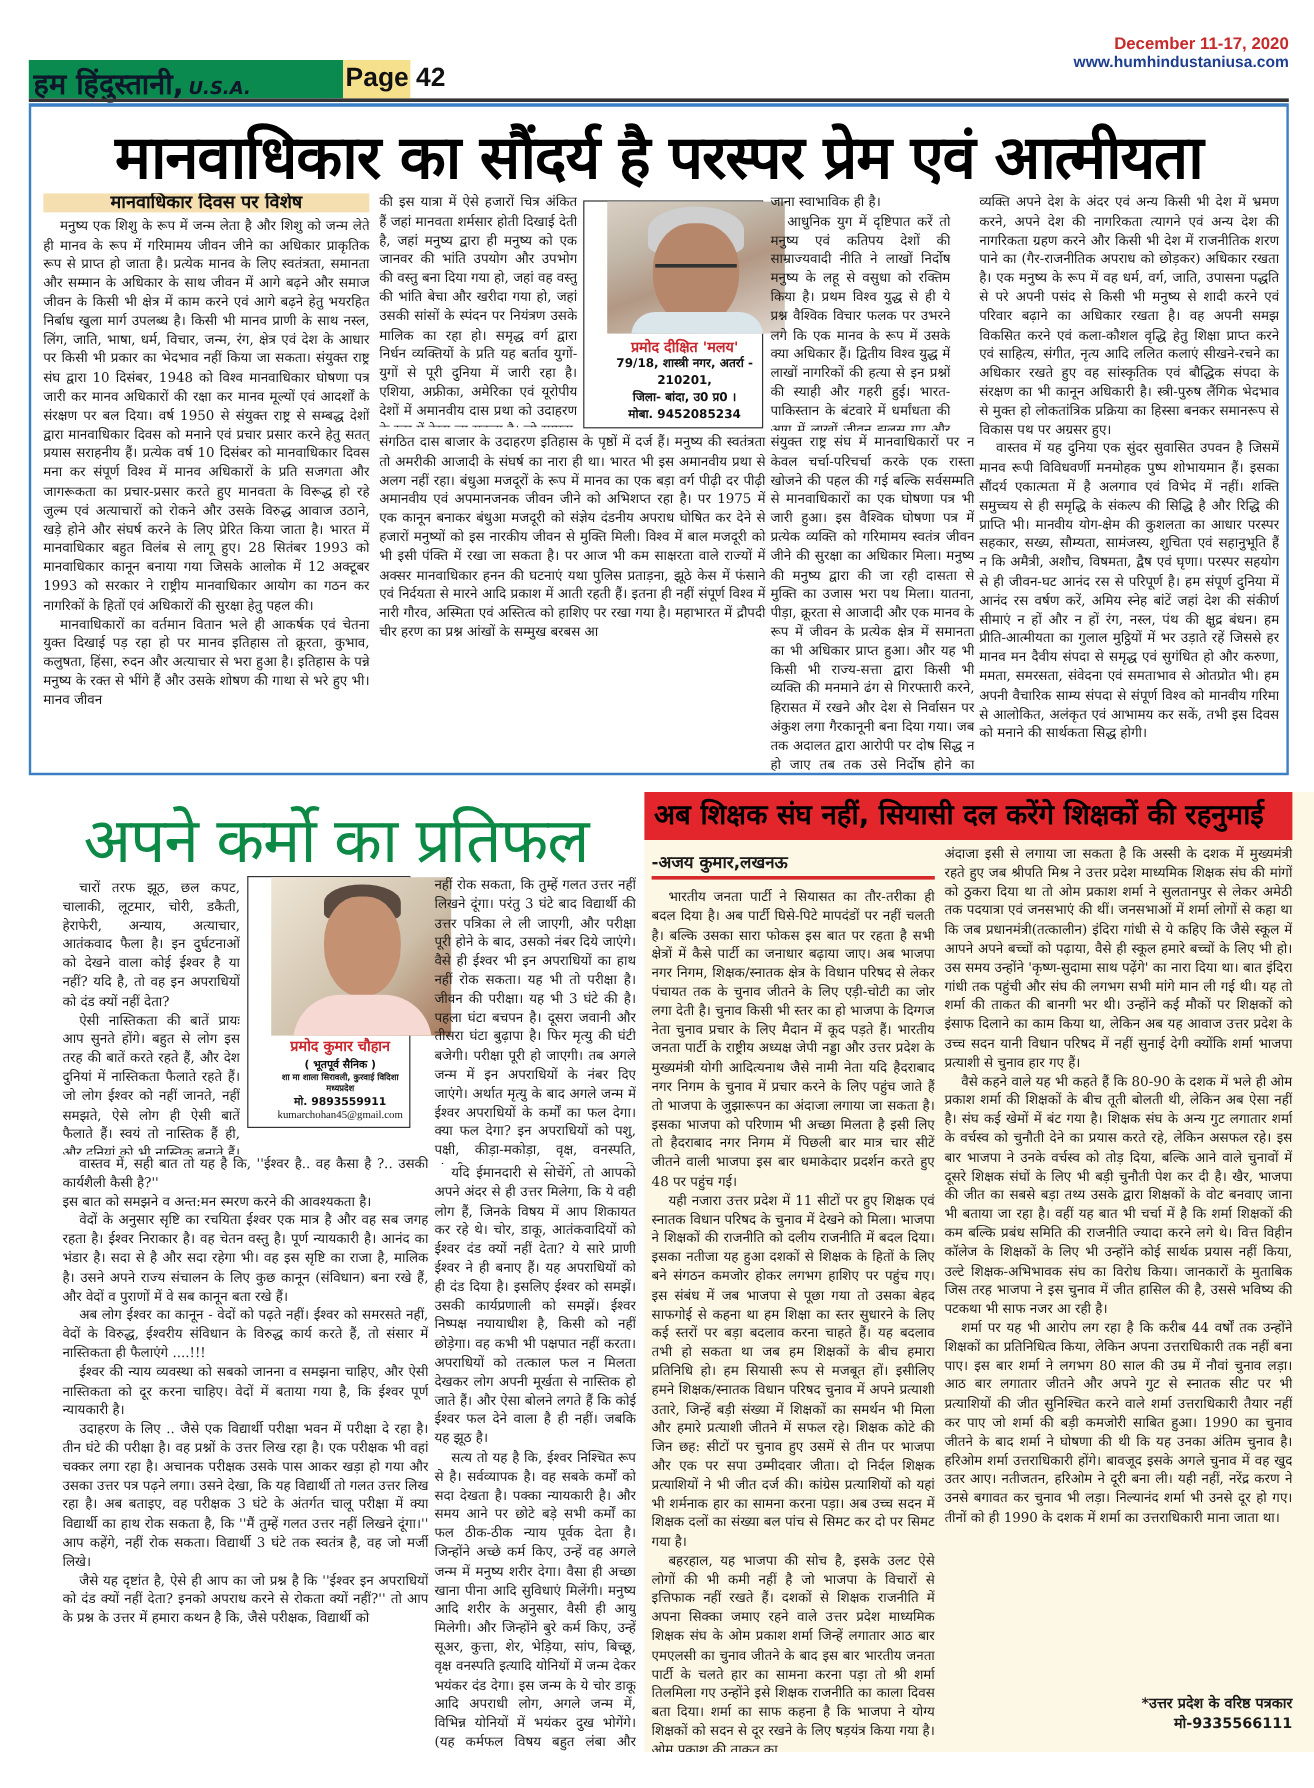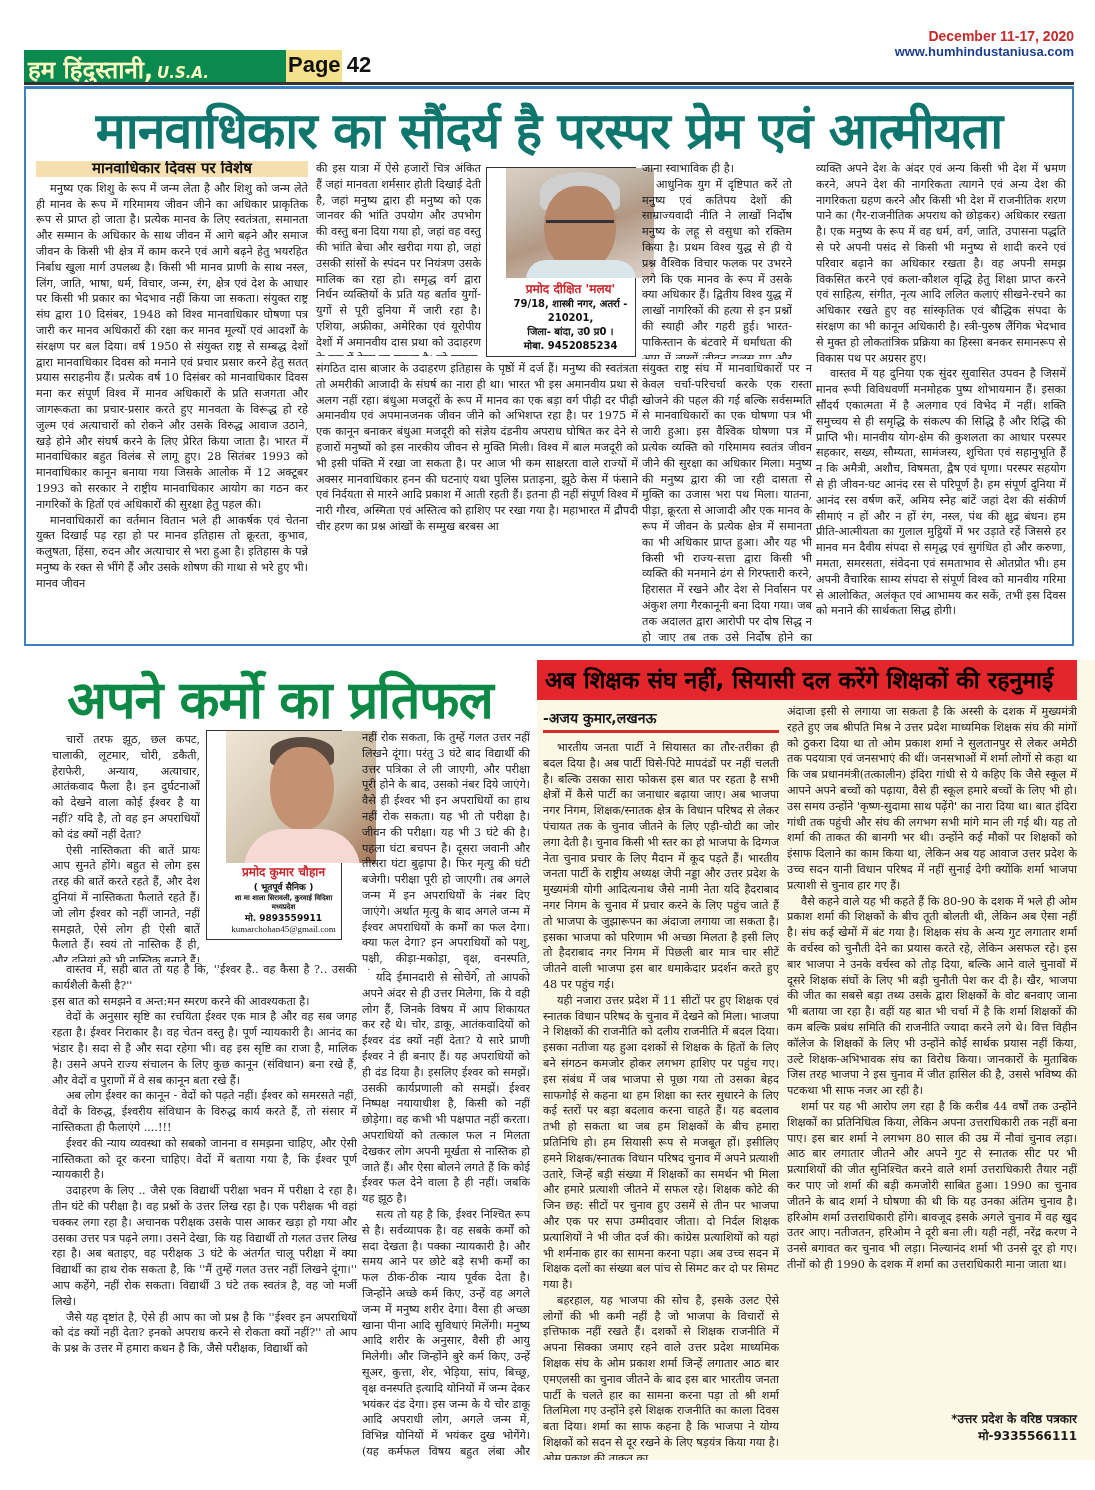--- a/index.html
+++ b/index.html
@@ -1,41 +1,41 @@
 <!DOCTYPE html>
 <html><head>
 <meta charset="utf-8">
 <style>
   * { box-sizing: border-box; margin: 0; padding: 0; }
   body { width: 1095px; height: 1490px; background: #ffffff; font-family: "DejaVu Serif", serif; color: #1a1a1a; position: relative; overflow: hidden; }
   .masthead { position: absolute; top: 50px; left: 24px; width: 1050px; height: 34px; }
   .mast-green { position: absolute; left: 0; top: 0; width: 262px; height: 32px; background: #0a8a4f; }
-  .mast-green .title { position: absolute; left: 4px; top: 2px; color: #fef9c3; font-family: "DejaVu Sans", sans-serif; font-weight: bold; font-size: 24px; }
+  .mast-green .title { position: absolute; left: 4px; top: 2px; color: #0f172a; font-family: "DejaVu Sans", sans-serif; font-weight: bold; font-size: 24px; }
   .mast-green .usa { font-style: italic; font-size: 15px; font-weight: bold; margin-left: 4px; }
   .mast-slant { position: absolute; left: 246px; top: 0; width: 0; height: 0; border-top: 32px solid #0a8a4f; border-right: 16px solid transparent; }
   .mast-page { position: absolute; left: 250px; top: 0; width: 68px; height: 32px; background: #f5e08c; clip-path: polygon(12px 0, 100% 0, 100% 100%, 0 100%); }
   .mast-page-wide { position: absolute; left: 262px; top: 0; width: 56px; height: 32px; background: #f5e08c; }
   .mast-line { position: absolute; left: 0; top: 32px; width: 1050px; height: 3px; background: #333; }
   .mast-date { position: absolute; right: 0; top: -22px; text-align: right; font-family: "Liberation Sans", sans-serif; }
   .mast-date .date { color: #c62a2a; font-weight: bold; font-size: 14px; }
   .mast-date .url { color: #1e3f8f; font-weight: bold; font-size: 13px; }
 
   .top-article { position: absolute; top: 86px; left: 24px; width: 1050px; height: 560px; border: 2px solid #3b7fc4; border-top: 3px solid #3b7fc4; }
-  .top-headline { position: absolute; top: 6px; left: 0; width: 100%; text-align: center; font-family: "DejaVu Sans", sans-serif; font-weight: bold; font-size: 50px; color: #0f766e; letter-spacing: -1px; }
+  .top-headline { position: absolute; top: 6px; left: 0; width: 100%; text-align: center; font-family: "DejaVu Sans", sans-serif; font-weight: bold; font-size: 50px; color: #000000; letter-spacing: -1px; }
   .col { position: absolute; font-size: 11.2px; line-height: 15.8px; text-align: justify; overflow: hidden; }
   .kicker { background: #f5dfb0; font-family: "DejaVu Sans", sans-serif; font-weight: bold; font-size: 15px; text-align: center; color: #111; margin-bottom: 4px; }
   .para { text-indent: 14px; }
   .photo-box { position: absolute; border: 1px solid #333; background: #fff; padding-left: 19px; }
   .photo { background: linear-gradient(160deg, #d9d0c3 0%, #c2b8aa 30%, #b29884 55%, #e0d7cf 100%); position: relative; overflow: hidden; }
   .face { position: absolute; border-radius: 45% 45% 50% 50%; background: #b7876b; }
   .hair { position: absolute; border-radius: 50% 50% 20% 20%; background: #cfcfcf; }
   .cap-name { color: #c8282e; font-weight: bold; text-align: center; font-family: "DejaVu Sans", sans-serif; }
   .cap-line { text-align: center; font-family: "DejaVu Sans", sans-serif; font-weight: bold; color: #111; }
 
-  .bottom-left-headline { position: absolute; top: 662px; left: 30px; width: 500px; text-align: center; font-family: "DejaVu Sans", sans-serif; font-weight: bold; font-size: 52px; color: #0c8a45; letter-spacing: -1px; }
+  .bottom-left-headline { position: absolute; top: 662px; left: 30px; width: 500px; text-align: center; font-family: "DejaVu Sans", sans-serif; font-weight: normal; font-size: 52px; color: #0c8a45; letter-spacing: -1px; }
   .right-article { position: absolute; top: 660px; left: 537px; width: 558px; height: 800px; background: #fdf8e6; }
   .red-head { position: absolute; top: 0; left: 0; width: 540px; height: 40px; background: #e3262b; color: #000000; font-family: "DejaVu Sans", sans-serif; font-weight: bold; font-size: 23px; line-height: 40px; padding-left: 8px; white-space: nowrap; overflow: hidden; }
   .byline { position: absolute; top: 48px; left: 6px; font-family: "DejaVu Sans", sans-serif; font-weight: bold; font-size: 14px; }
   .byline-rule { position: absolute; top: 70px; left: 6px; width: 236px; height: 3px; background: #d62a2a; }
   .sig { text-align: right; font-family: "DejaVu Sans", sans-serif; font-weight: bold; font-size: 12px; }
 </style>
 </head>
 <body>
 
 <div class="masthead">

